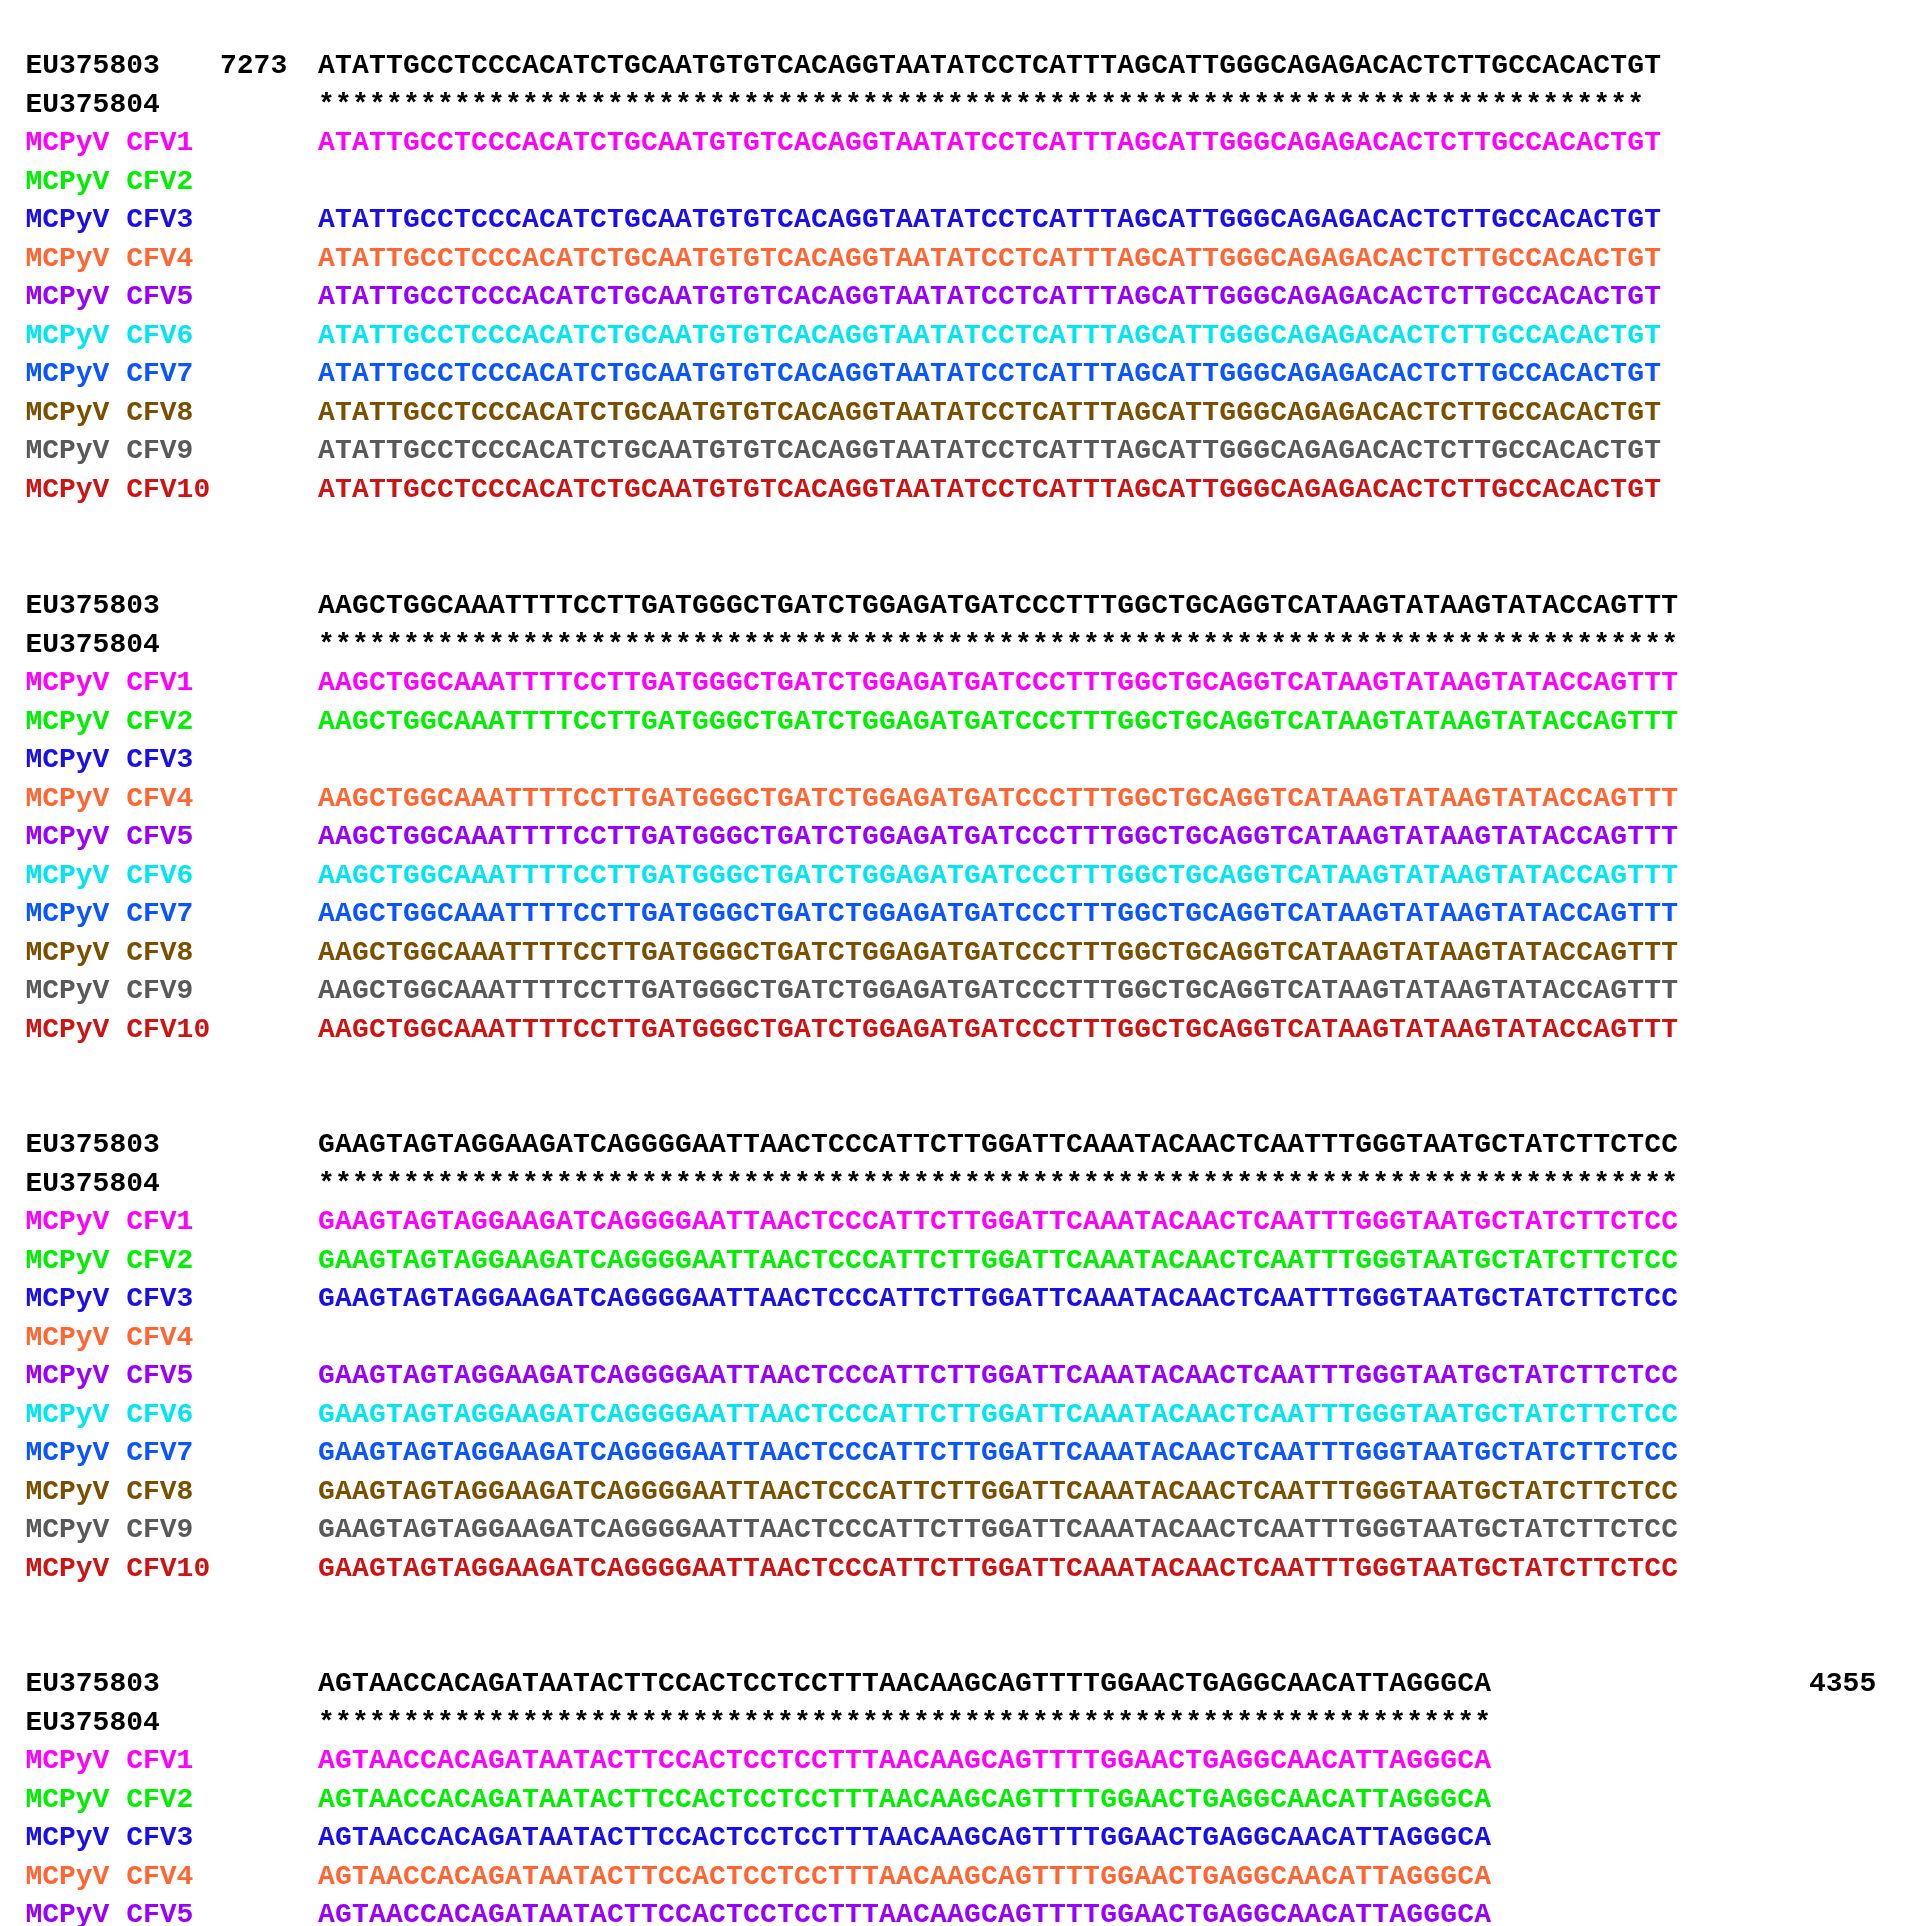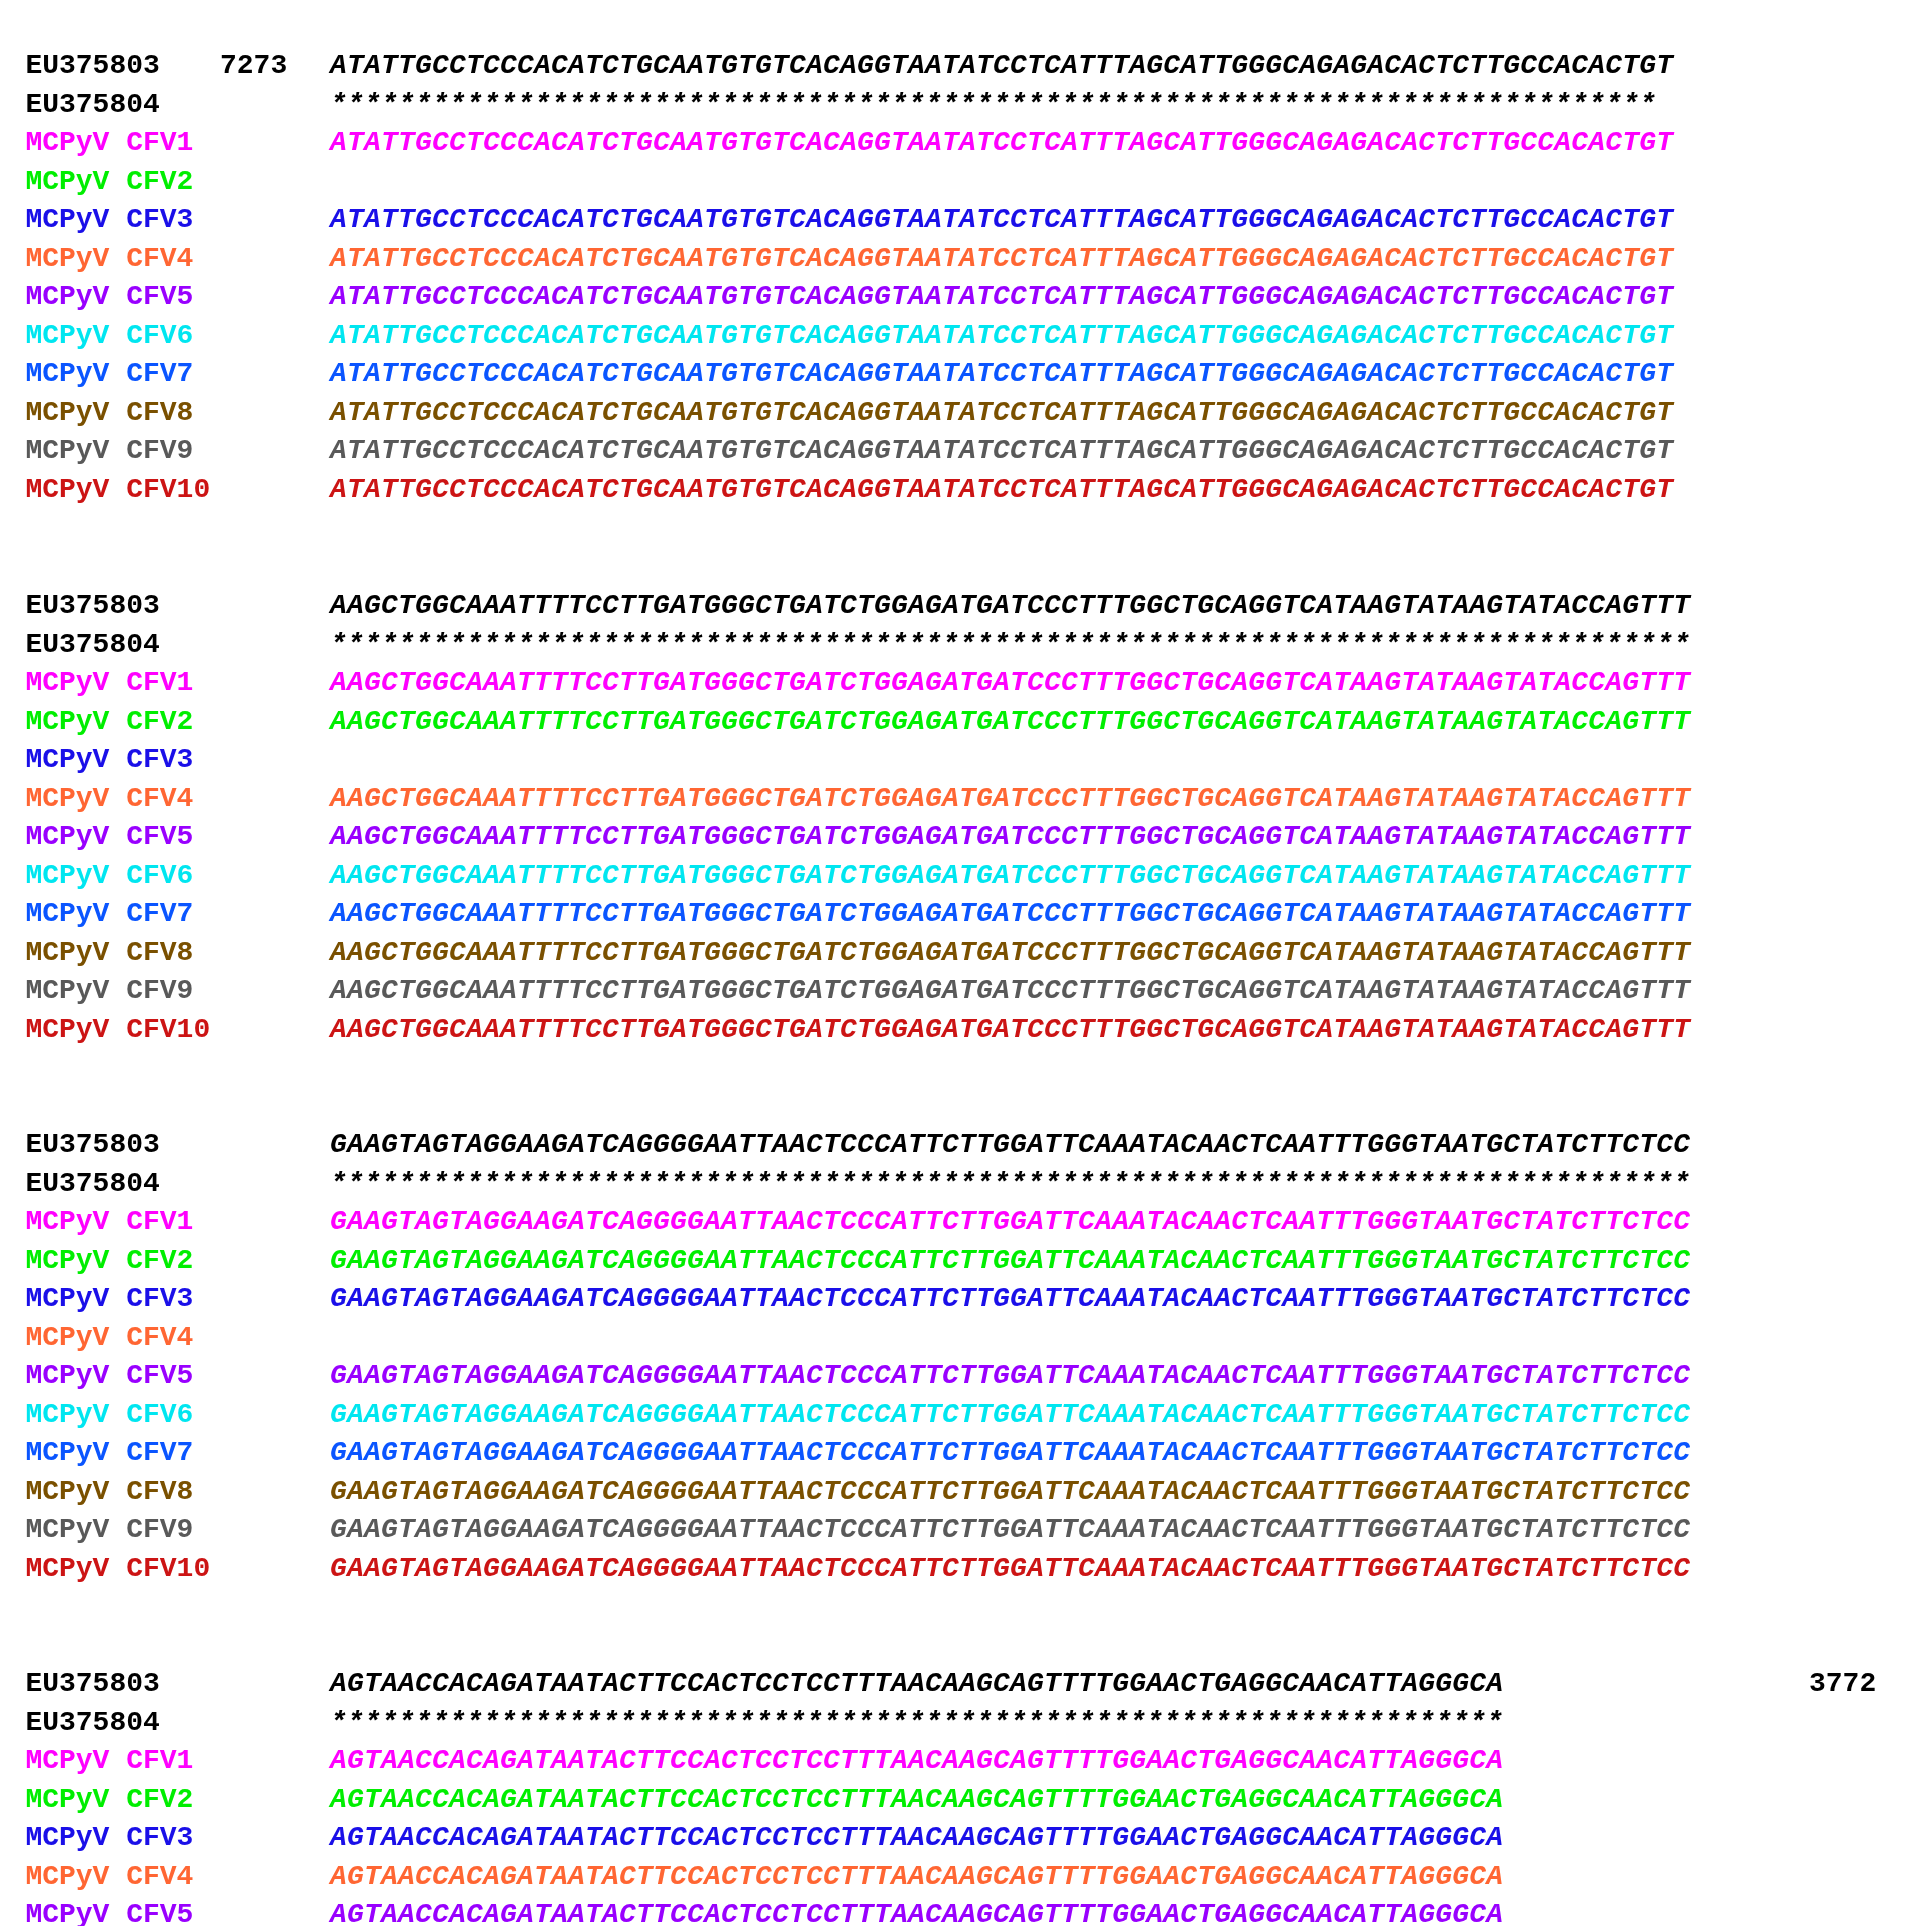--- a/index.html
+++ b/index.html
@@ -3,21 +3,21 @@
 <meta charset="utf-8">
 <style>
   html, body { margin: 0; padding: 0; background: #ffffff; }
   body { width: 1911px; height: 2126px; position: relative; overflow: hidden; }
   .block { position: absolute; left: 0; width: 1911px; }
   .row { position: absolute; left: 0; height: 39px; width: 1738px; white-space: pre;
          font-family: "Liberation Mono", "DejaVu Sans Mono", monospace;
          font-weight: bold; font-size: 28px; line-height: 39px; }
   .label { position: absolute; left: 25.4px; top: 0; }
   .startpos { position: absolute; left: 220px; top: 0; }
-  .seq { position: absolute; left: 330px; top: 0; letter-spacing: 0.2px; font-style: italic; }
+  .seq { position: absolute; left: 318px; top: 0; letter-spacing: 0.2px; }
   .endpos { position: absolute; left: 1809px; top: 0; }
   .mut { color: #d41414; }
 </style>
 </head>
 <body>
 
 <div id="figure">
     <div class="block" style="top: 46px;">
       <div class="row" style="top: 0px; color: rgb(0, 0, 0);"><span class="label">EU375803</span><span class="startpos">7273</span><span class="seq">ATATTGCCTCCCACATCTGCAATGTGTCACAGGTAATATCCTCATTTAGCATTGGGCAGAGACACTCTTGCCACACTGT</span></div>
       <div class="row" style="top: 39px; color: rgb(0, 0, 0);"><span class="label">EU375804</span><span class="seq">******************************************************************************</span></div>
@@ -54,21 +54,21 @@
       <div class="row" style="top: 154px; color: rgb(26, 15, 232);"><span class="label">MCPyV CFV3</span><span class="seq">GAAGTAGTAGGAAGATCAGGGGAATTAACTCCCATTCTTGGATTCAAATACAACTCAATTTGGGTAATGCTATCTTCTCC</span></div>
       <div class="row" style="top: 193px; color: rgb(255, 102, 51);"><span class="label">MCPyV CFV4</span></div>
       <div class="row" style="top: 231px; color: rgb(153, 0, 255);"><span class="label">MCPyV CFV5</span><span class="seq">GAAGTAGTAGGAAGATCAGGGGAATTAACTCCCATTCTTGGATTCAAATACAACTCAATTTGGGTAATGCTATCTTCTCC</span></div>
       <div class="row" style="top: 270px; color: rgb(0, 230, 240);"><span class="label">MCPyV CFV6</span><span class="seq">GAAGTAGTAGGAAGATCAGGGGAATTAACTCCCATTCTTGGATTCAAATACAACTCAATTTGGGTAATGCTATCTTCTCC</span></div>
       <div class="row" style="top: 308px; color: rgb(10, 85, 255);"><span class="label">MCPyV CFV7</span><span class="seq">GAAGTAGTAGGAAGATCAGGGGAATTAACTCCCATTCTTGGATTCAAATACAACTCAATTTGGGTAATGCTATCTTCTCC</span></div>
       <div class="row" style="top: 347px; color: rgb(122, 80, 0);"><span class="label">MCPyV CFV8</span><span class="seq">GAAGTAGTAGGAAGATCAGGGGAATTAACTCCCATTCTTGGATTCAAATACAACTCAATTTGGGTAATGCTATCTTCTCC</span></div>
       <div class="row" style="top: 385px; color: rgb(89, 89, 89);"><span class="label">MCPyV CFV9</span><span class="seq">GAAGTAGTAGGAAGATCAGGGGAATTAACTCCCATTCTTGGATTCAAATACAACTCAATTTGGGTAATGCTATCTTCTCC</span></div>
       <div class="row" style="top: 424px; color: rgb(204, 20, 20);"><span class="label">MCPyV CFV10</span><span class="seq">GAAGTAGTAGGAAGATCAGGGGAATTAACTCCCATTCTTGGATTCAAATACAACTCAATTTGGGTAATGCTATCTTCTCC</span></div>
     </div>
     <div class="block" style="top: 1664px;">
-      <div class="row" style="top: 0px; color: rgb(0, 0, 0);"><span class="label">EU375803</span><span class="seq">AGTAACCACAGATAATACTTCCACTCCTCCTTTAACAAGCAGTTTTGGAACTGAGGCAACATTAGGGCA</span><span class="endpos">3772</span></div>
+      <div class="row" style="top: 0px; color: rgb(0, 0, 0);"><span class="label">EU375803</span><span class="seq">AGTAACCACAGATAATACTTCCACTCCTCCTTTAACAAGCAGTTTTGGAACTGAGGCAACATTAGGGCA</span><span class="endpos">4355</span></div>
       <div class="row" style="top: 39px; color: rgb(0, 0, 0);"><span class="label">EU375804</span><span class="seq">*********************************************************************</span></div>
       <div class="row" style="top: 77px; color: rgb(255, 0, 255);"><span class="label">MCPyV CFV1</span><span class="seq">AGTAACCACAGATAATACTTCCACTCCTCCTTTAACAAGCAGTTTTGGAACTGAGGCAACATTAGGGCA</span></div>
       <div class="row" style="top: 116px; color: rgb(0, 238, 0);"><span class="label">MCPyV CFV2</span><span class="seq">AGTAACCACAGATAATACTTCCACTCCTCCTTTAACAAGCAGTTTTGGAACTGAGGCAACATTAGGGCA</span></div>
       <div class="row" style="top: 154px; color: rgb(26, 15, 232);"><span class="label">MCPyV CFV3</span><span class="seq">AGTAACCACAGATAATACTTCCACTCCTCCTTTAACAAGCAGTTTTGGAACTGAGGCAACATTAGGGCA</span></div>
       <div class="row" style="top: 193px; color: rgb(255, 102, 51);"><span class="label">MCPyV CFV4</span><span class="seq">AGTAACCACAGATAATACTTCCACTCCTCCTTTAACAAGCAGTTTTGGAACTGAGGCAACATTAGGGCA</span></div>
       <div class="row" style="top: 231px; color: rgb(153, 0, 255);"><span class="label">MCPyV CFV5</span><span class="seq">AGTAACCACAGATAATACTTCCACTCCTCCTTTAACAAGCAGTTTTGGAACTGAGGCAACATTAGGGCA</span></div>
     </div>
   </div>
 
 

